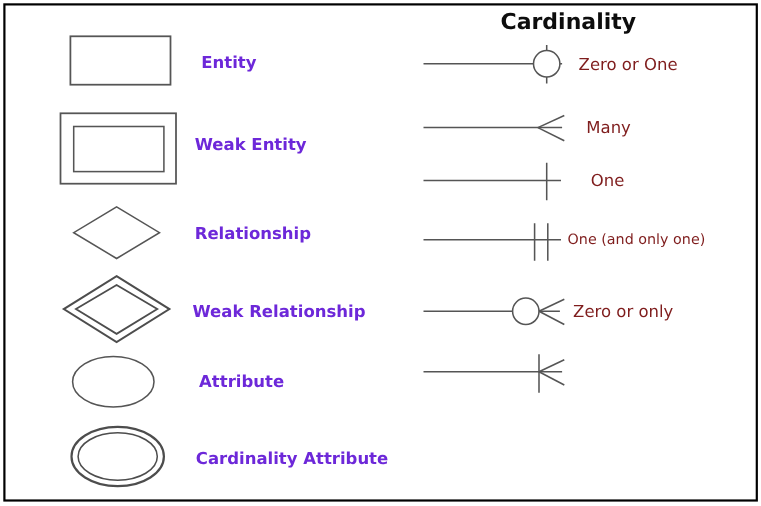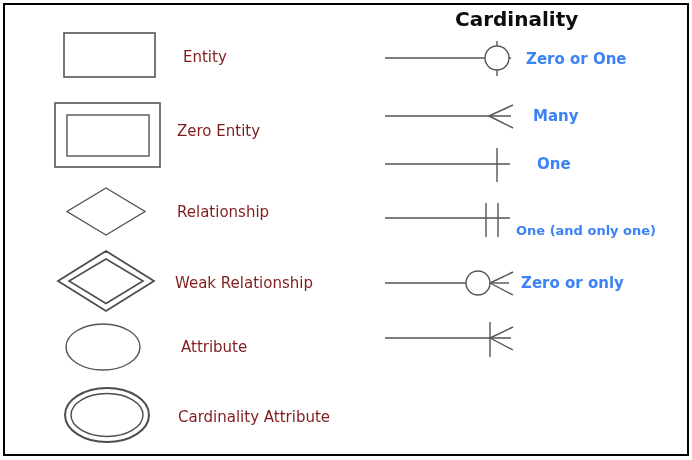--- a/index.html
+++ b/index.html
@@ -25,33 +25,33 @@
     position: absolute;
     left: 0; top: 0;
   }
   .lbl {
     position: absolute;
     transform: translateY(-50%);
     white-space: nowrap;
     color: #111111;
   }
   .lbl.bold {
-    font-weight: 400;
+    font-weight: 700;
     font-size: 15px;
-    color: #7f1d1d;
+    color: #6d28d9;
   }
   .lbl.card-title {
     font-weight: 700;
     font-size: 20px;
     color: #0d0d0d;
   }
   .lbl.card {
-    font-weight: 700;
+    font-weight: 400;
     font-size: 15px;
-    color: #3b82f6;
+    color: #7f1d1d;
   }
   .lbl.card.small {
     font-size: 13px;
   }
 </style>
 </head>
 <body>
 
 <div class="canvas">
 
@@ -117,28 +117,28 @@
 
     <g stroke="#555555" stroke-width="1.4">
       <line x1="385" y1="338" x2="511" y2="338"></line>
       <line x1="490" y1="322" x2="490" y2="357"></line>
       <line x1="490" y1="338" x2="513" y2="327"></line>
       <line x1="490" y1="338" x2="513" y2="350"></line>
     </g>
   </svg>
 
   <div class="lbl bold" style="left:183px; top:57px">Entity</div>
-  <div class="lbl bold" style="left:177px; top:131px">Zero Entity</div>
+  <div class="lbl bold" style="left:177px; top:131px">Weak Entity</div>
   <div class="lbl bold" style="left:175px; top:283px">Weak Relationship</div>
   <div class="lbl bold" style="left:177px; top:212px">Relationship</div>
   <div class="lbl bold" style="left:181px; top:347px">Attribute</div>
   <div class="lbl bold" style="left:178px; top:417px">Cardinality Attribute</div>
 
   <div class="lbl card-title" style="left:455px; top:19px">Cardinality</div>
 
   <div class="lbl card" style="left:526px; top:59px">Zero or One</div>
   <div class="lbl card" style="left:533px; top:116px">Many</div>
   <div class="lbl card" style="left:537px; top:164px">One</div>
-  <div class="lbl card small" style="left:516px; top:230px">One (and only one)</div>
+  <div class="lbl card small" style="left:516px; top:218px">One (and only one)</div>
   <div class="lbl card" style="left:521px; top:283px">Zero or only</div>
 
   <div class="frame"></div>
 </div>
 
 </body></html>

